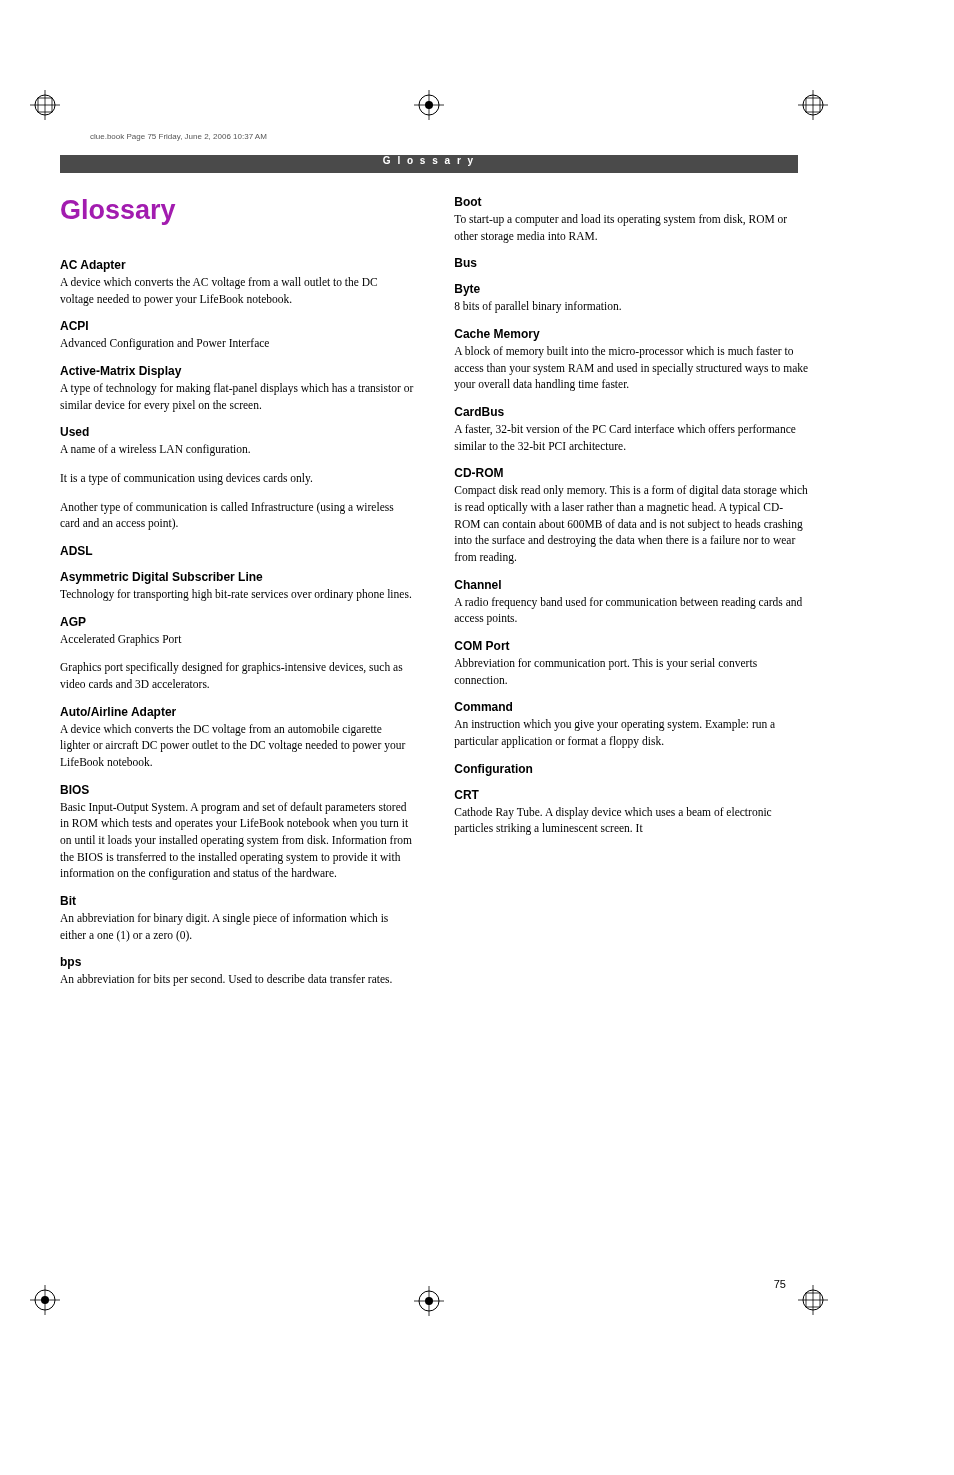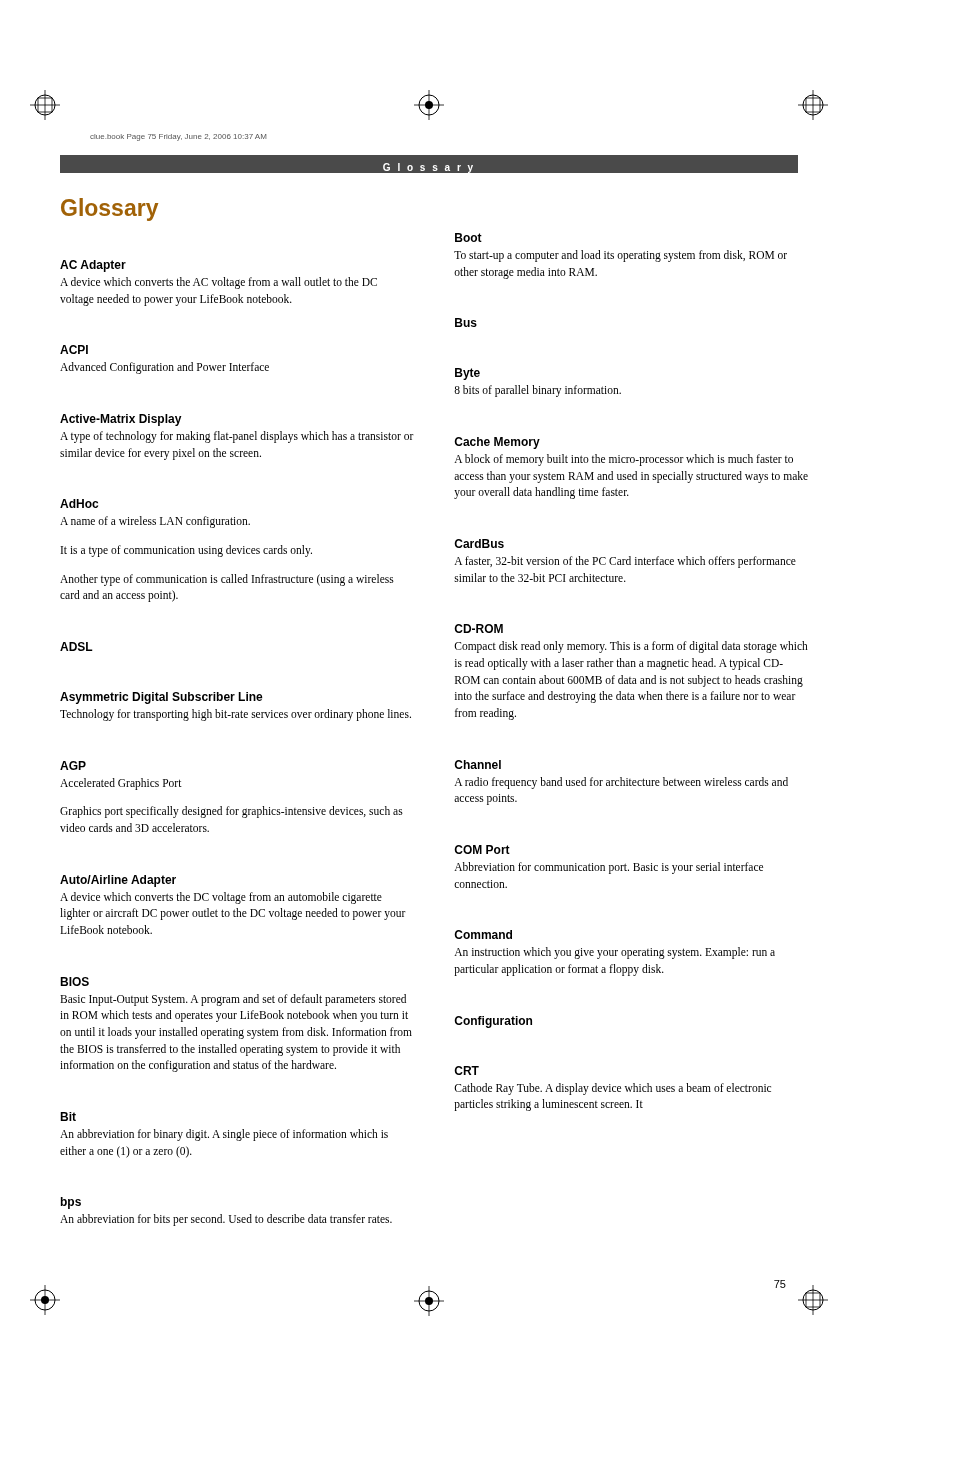--- a/index.html
+++ b/index.html
@@ -23,21 +23,21 @@
 
     
     .header-bar {
       position: absolute;
       top: 155px;
       left: 60px;
       right: 60px;
       height: 18px;
       background: #4a4a4a;
       display: flex;
-      align-items: flex-end;
+      align-items: flex-start;
       justify-content: center;
     }
     .header-bar-text {
       color: #fff;
       font-size: 10px;
       font-family: Arial, sans-serif;
       letter-spacing: 2px;
       font-weight: bold;
     }
 
@@ -85,38 +85,37 @@
       flex-shrink: 0;
     }
 
     .col-right {
       width: 48%;
       flex-shrink: 0;
     }
 
     
     .page-title {
-      font-size: 23px;
+      font-size: 27px;
       font-weight: bold;
       font-family: Arial, sans-serif;
       margin-bottom: 32px;
-      color: #a16207;
+      color: #a21caf;
     }
 
     
     .glossary-entry {
       margin-bottom: 12px;
     }
 
     .entry-term {
       font-weight: bold;
       font-size: 12px;
       font-family: Arial, sans-serif;
       margin-bottom: 2px;
-      margin-top: 36px;
     }
 
     .entry-def {
       font-size: 11.5px;
       line-height: 1.45;
       font-family: 'Times New Roman', Times, serif;
       color: #000;
     }
 
     
@@ -197,21 +196,21 @@
             </div>
             <div class="glossary-entry">
               <p class="entry-term">ACPI</p>
               <p class="entry-def">Advanced Configuration and Power Interface</p>
             </div>
             <div class="glossary-entry">
               <p class="entry-term">Active-Matrix Display</p>
               <p class="entry-def">A type of technology for making flat-panel displays which has a transistor or similar device for every pixel on the screen.</p>
             </div>
             <div class="glossary-entry">
-              <p class="entry-term">AdHoc</p>
+              <p class="entry-term">Used</p>
               <p class="entry-def">A name of a wireless LAN configuration.</p>
             </div>
             <div class="glossary-entry">
               <p class="entry-def">It is a type of communication using devices cards only.</p>
             </div>
             <div class="glossary-entry">
               <p class="entry-def">Another type of communication is called Infrastructure (using a wireless card and an access point).</p>
             </div>
             <div class="glossary-entry">
               <p class="entry-term">ADSL</p>
@@ -266,25 +265,25 @@
             <div class="glossary-entry">
               <p class="entry-term">CardBus</p>
               <p class="entry-def">A faster, 32-bit version of the PC Card interface which offers performance similar to the 32-bit PCI architecture.</p>
             </div>
             <div class="glossary-entry">
               <p class="entry-term">CD-ROM</p>
               <p class="entry-def">Compact disk read only memory. This is a form of digital data storage which is read optically with a laser rather than a magnetic head. A typical CD-ROM can contain about 600MB of data and is not subject to heads crashing into the surface and destroying the data when there is a failure nor to wear from reading.</p>
             </div>
             <div class="glossary-entry">
               <p class="entry-term">Channel</p>
-              <p class="entry-def">A radio frequency band used for architecture between wireless cards and access points.</p>
+              <p class="entry-def">A radio frequency band used for communication between reading cards and access points.</p>
             </div>
             <div class="glossary-entry">
               <p class="entry-term">COM Port</p>
-              <p class="entry-def">Abbreviation for communication port. Basic is your serial interface connection.</p>
+              <p class="entry-def">Abbreviation for communication port. This is your serial converts connection.</p>
             </div>
             <div class="glossary-entry">
               <p class="entry-term">Command</p>
               <p class="entry-def">An instruction which you give your operating system. Example: run a particular application or format a floppy disk.</p>
             </div>
             <div class="glossary-entry">
               <p class="entry-term">Configuration</p>
             </div>
             <div class="glossary-entry">
               <p class="entry-term">CRT</p>

